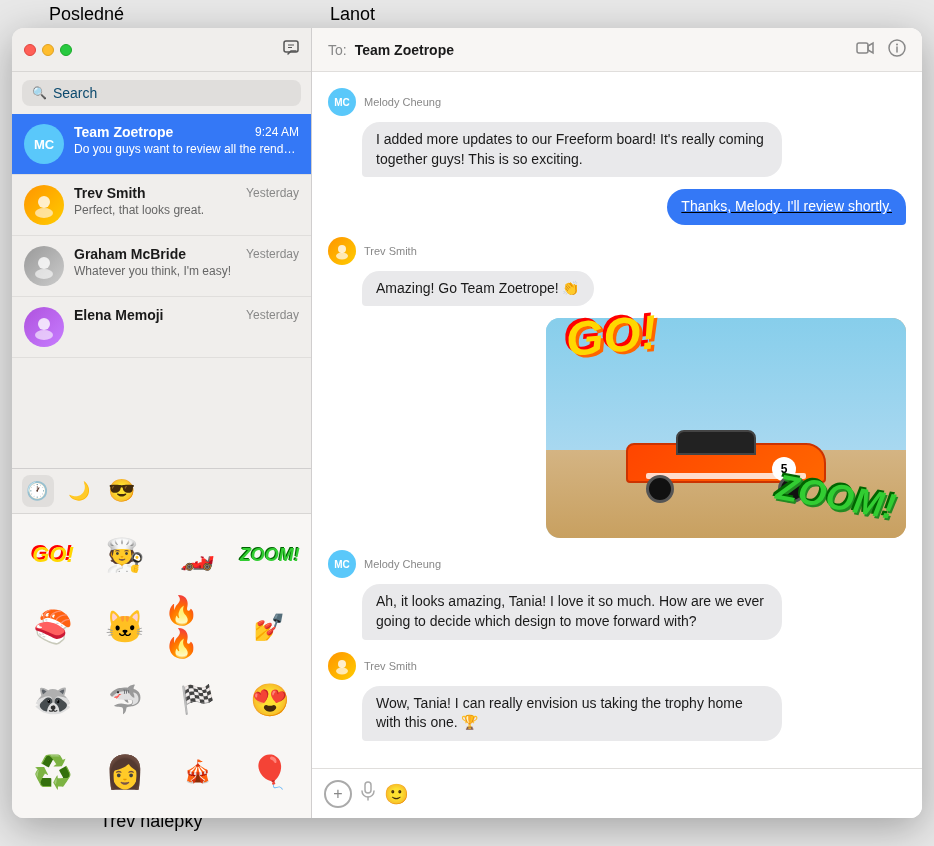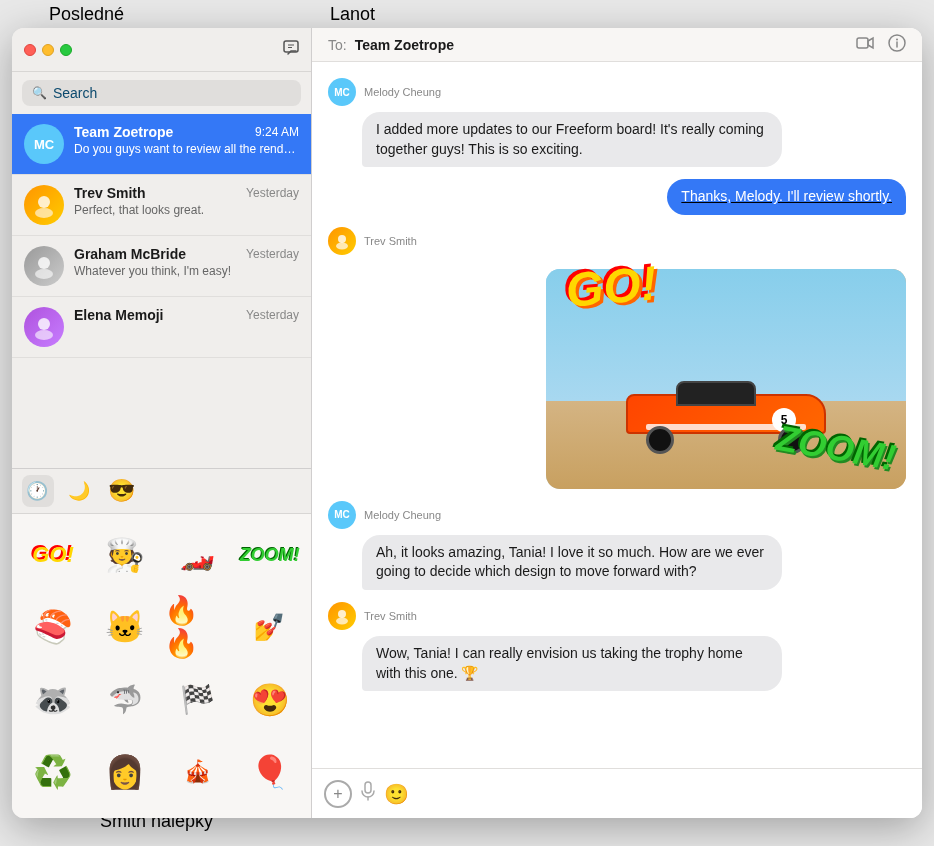--- a/index.html
+++ b/index.html
@@ -226,21 +226,21 @@
 
     
     .chat-area {
       flex: 1;
       background: #ffffff;
       display: flex;
       flex-direction: column;
     }
 
     .chat-header {
-      height: 34px;
+      height: 44px;
       background: #f8f6f4;
       border-bottom: 1px solid #e0dedc;
       display: flex;
       align-items: center;
       padding: 0 16px;
       gap: 8px;
     }
     .chat-to-label {
       font-size: 14px;
       color: #888;
@@ -422,21 +422,21 @@
     
     .av-teal { background: #5ac8fa; }
     .av-orange { background: #ff9500; }
     .av-purple { background: #af52de; }
   </style>
 </head>
 <body>
 
 <div class="label-posledne">Posledné</div>
 <div class="label-memoji">Lanot</div>
-<div class="label-live">Smith nálepky</div>
+<div class="label-live">Trev nálepky</div>
 
 <div class="app-window">
 
   <div class="sidebar">
 
     <div class="title-bar">
       <div class="traffic-lights">
         <div class="traffic-light tl-red"></div>
         <div class="traffic-light tl-yellow"></div>
         <div class="traffic-light tl-green"></div>
@@ -618,20 +618,24 @@
       <div class="message-group received">
         <div class="sender-row">
           <div class="sender-avatar" style="background:linear-gradient(135deg,#ff9500,#ffcc00)">
             <svg width="18" height="18" viewBox="0 0 18 18" fill="none">
               <circle cx="9" cy="7" r="4" fill="#fff" opacity="0.8"></circle>
               <ellipse cx="9" cy="14" rx="6" ry="3.5" fill="#fff" opacity="0.7"></ellipse>
             </svg>
           </div>
           <span class="sender-name">Trev Smith</span>
         </div>
+        <div class="received-with-avatar">
+          <div style="width:28px; flex-shrink:0;"></div>
+          <div class="bubble received">Amazing! Go Team Zoetrope! 👏</div>
+        </div>
       </div>
 
 
       <div class="message-group sent">
         <div class="image-message">
           <div class="sticker-go">GO!</div>
           <div class="car-image">
 
             <div style="position:absolute; top:0; left:0; right:0; height:60%; background:linear-gradient(180deg, #87CEEB 0%, #a8d8f0 100%);"></div>
 

